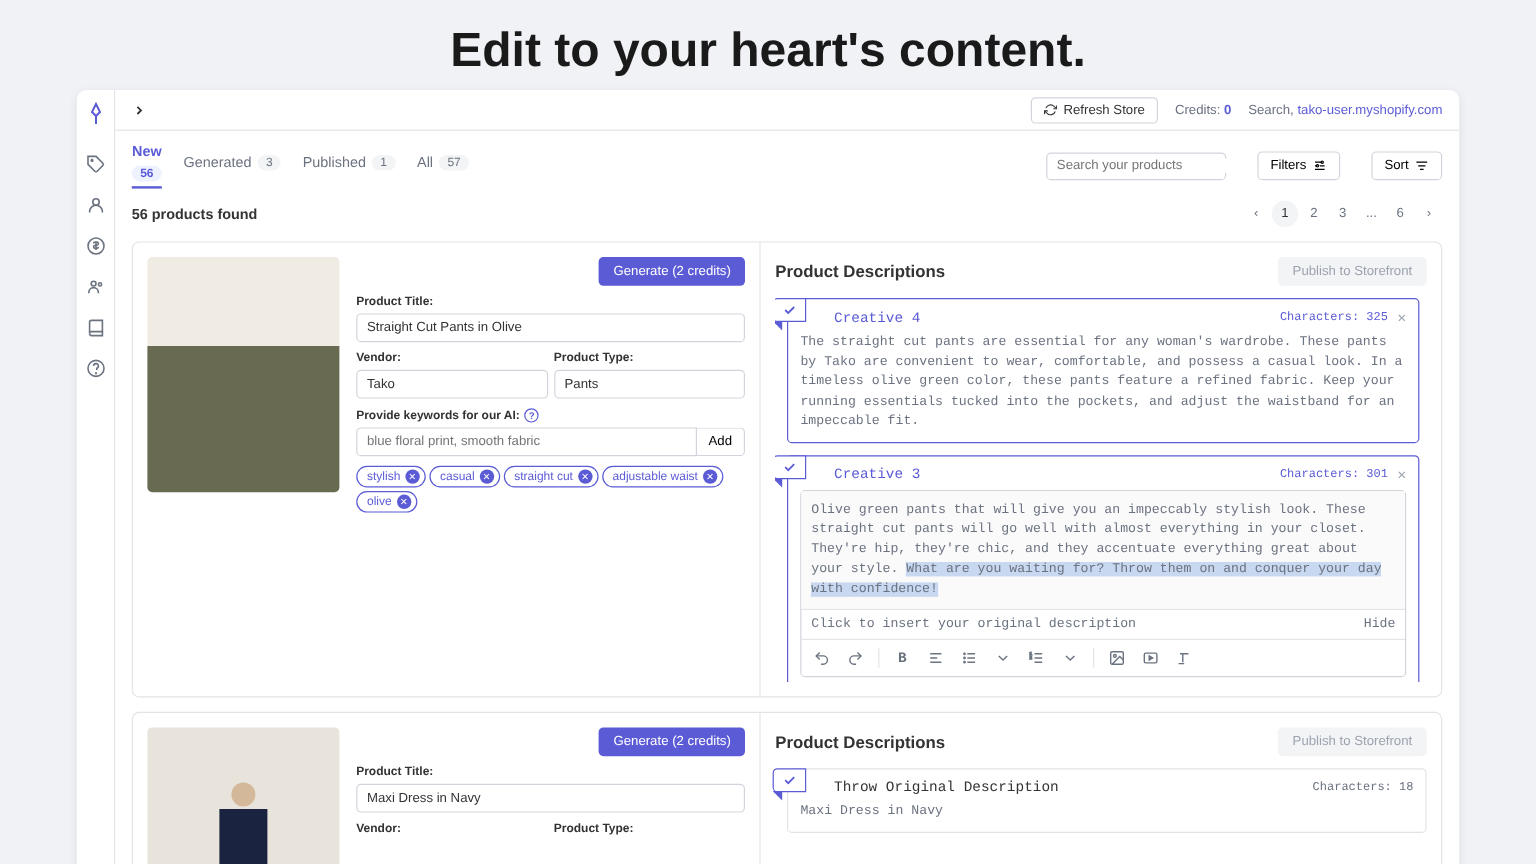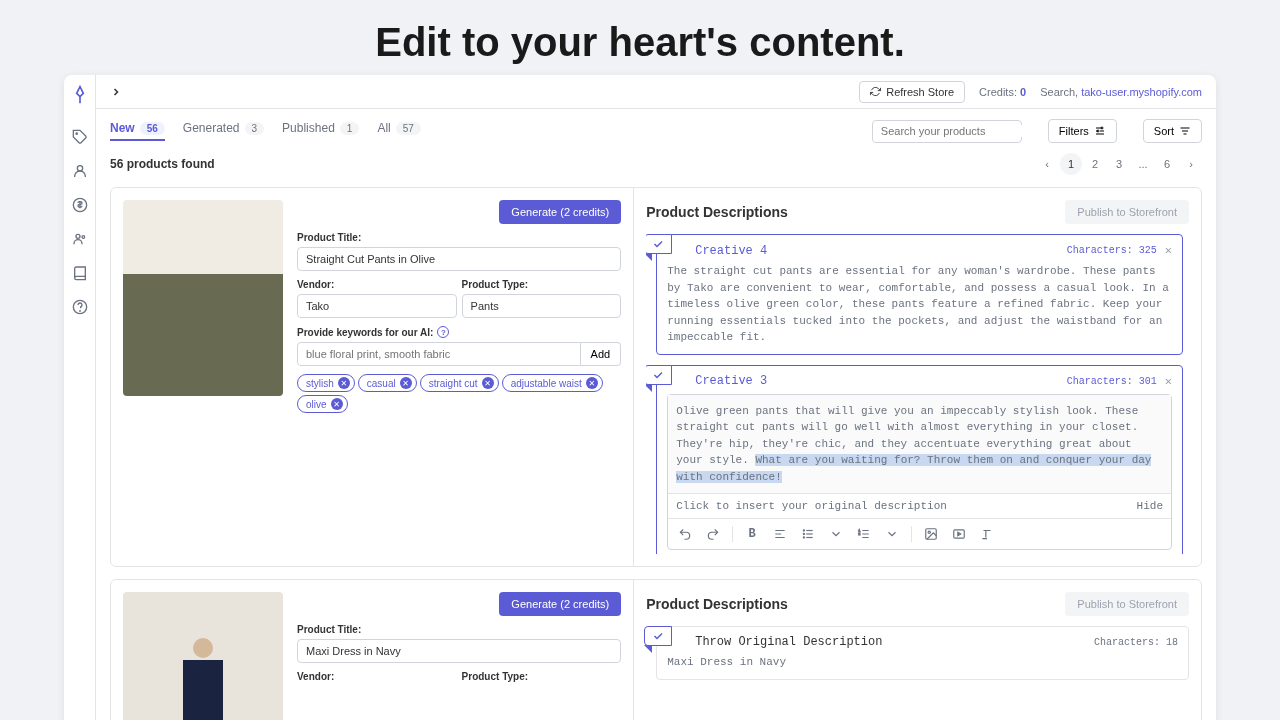--- a/index.html
+++ b/index.html
@@ -17,21 +17,21 @@
 .chevron-right { width: 12px; height: 12px; color: #333; cursor: pointer; }
 .topbar-spacer { flex: 1; }
 .refresh-btn { display: inline-flex; align-items: center; gap: 5px; border: 1px solid #d1d5db; background: #fff; border-radius: 4px; padding: 4px 10px; font-size: 11px; cursor: pointer; color: #333; }
 .credits { margin-left: 14px; font-size: 11px; color: #6b7280; }
 .credits-val { color: #5b5bd6; font-weight: 600; }
 .welcome { margin-left: 14px; font-size: 11px; color: #6b7280; }
 .welcome-user { color: #5b5bd6; }
 .content { padding: 10px 14px; overflow-y: auto; flex: 1; }
 .tabs-row { display: flex; align-items: center; gap: 18px; }
 .tab { display: inline-flex; align-items: center; gap: 5px; font-size: 12px; color: #6b7280; cursor: pointer; padding-bottom: 4px; border-bottom: 2px solid transparent; }
-.tab.active { color: #5b5bd6; border-bottom-color: #5b5bd6; font-weight: 600; }
+.tab.active { color: #5b5bd6; border-bottom-color: #5b5bd6; font-weight: 600; flex-direction: column; }
 .tab-badge { background: #f3f4f6; border-radius: 10px; padding: 1px 7px; font-size: 10px; color: #6b7280; }
 .tab.active .tab-badge { background: #eef2ff; color: #5b5bd6; }
 .tabs-spacer { flex: 1; }
 .search-box { display: flex; align-items: center; border: 1px solid #d1d5db; border-radius: 4px; padding: 4px 8px; width: 150px; }
 .search-box input { border: none; outline: none; font-size: 11px; flex: 1; }
 .search-box svg { width: 13px; height: 13px; color: #6b7280; }
 .pill-btn { display: inline-flex; align-items: center; gap: 5px; border: 1px solid #d1d5db; border-radius: 4px; padding: 5px 10px; font-size: 11px; cursor: pointer; margin-left: 8px; background: #fff; }
 .results-row { display: flex; align-items: center; margin-top: 10px; }
 .results-count { font-size: 12px; color: #333; font-weight: 600; }
 .results-spacer { flex: 1; }

